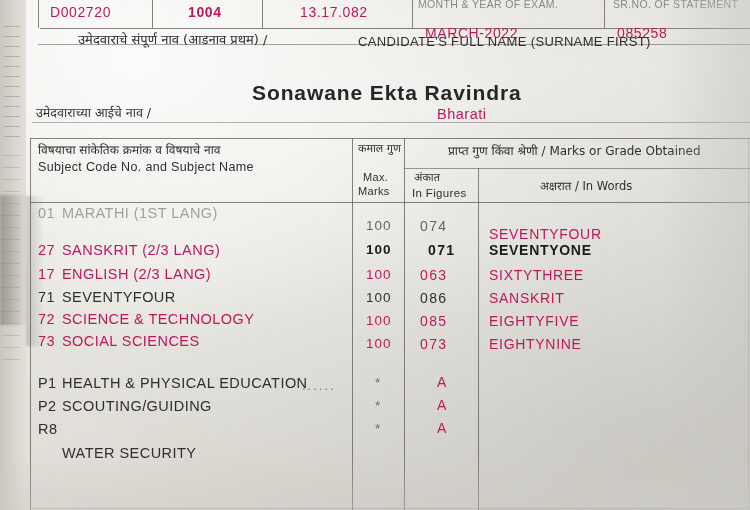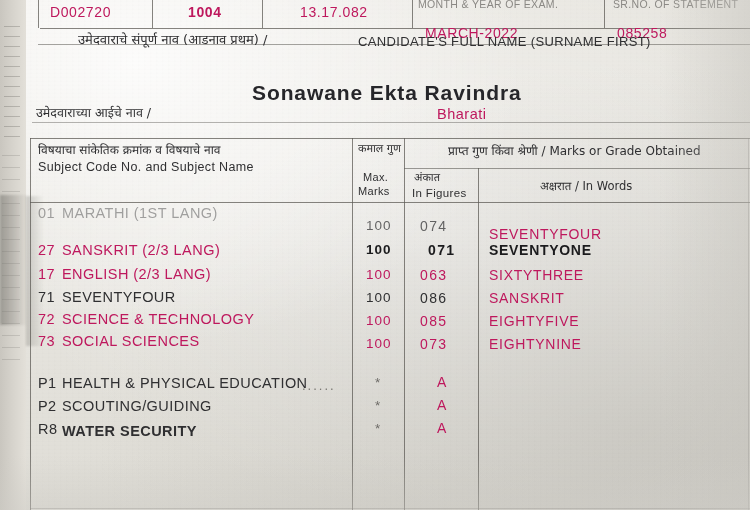--- a/index.html
+++ b/index.html
@@ -265,20 +265,20 @@
 
   <div>
     <div class="txt subj ink" style="left:38px; top:399px;">P2</div>
     <div class="txt subj ink" style="left:62px; top:399px;">SCOUTING/GUIDING</div>
     <div class="txt marks-max faded" style="left:375px; top:399px;">*</div>
     <div class="txt marks-fig ink-dark" style="left:437px; top:398px;">A</div>
   </div>
 
   <div>
     <div class="txt subj ink" style="left:38px; top:422px;">R8</div>
-    <div class="txt subj ink" style="left:62px; top:424px;font-weight:bold;">WATER SECURITY</div>
+    <div class="txt subj ink" style="left:62px; top:446px;">WATER SECURITY</div>
     <div class="txt marks-max faded" style="left:375px; top:422px;">*</div>
     <div class="txt marks-fig ink-dark" style="left:437px; top:421px;">A</div>
   </div>
 
   <div id="right-shade"></div>
   <div id="bottom-shade"></div>
 </div>
 
 </body></html>

